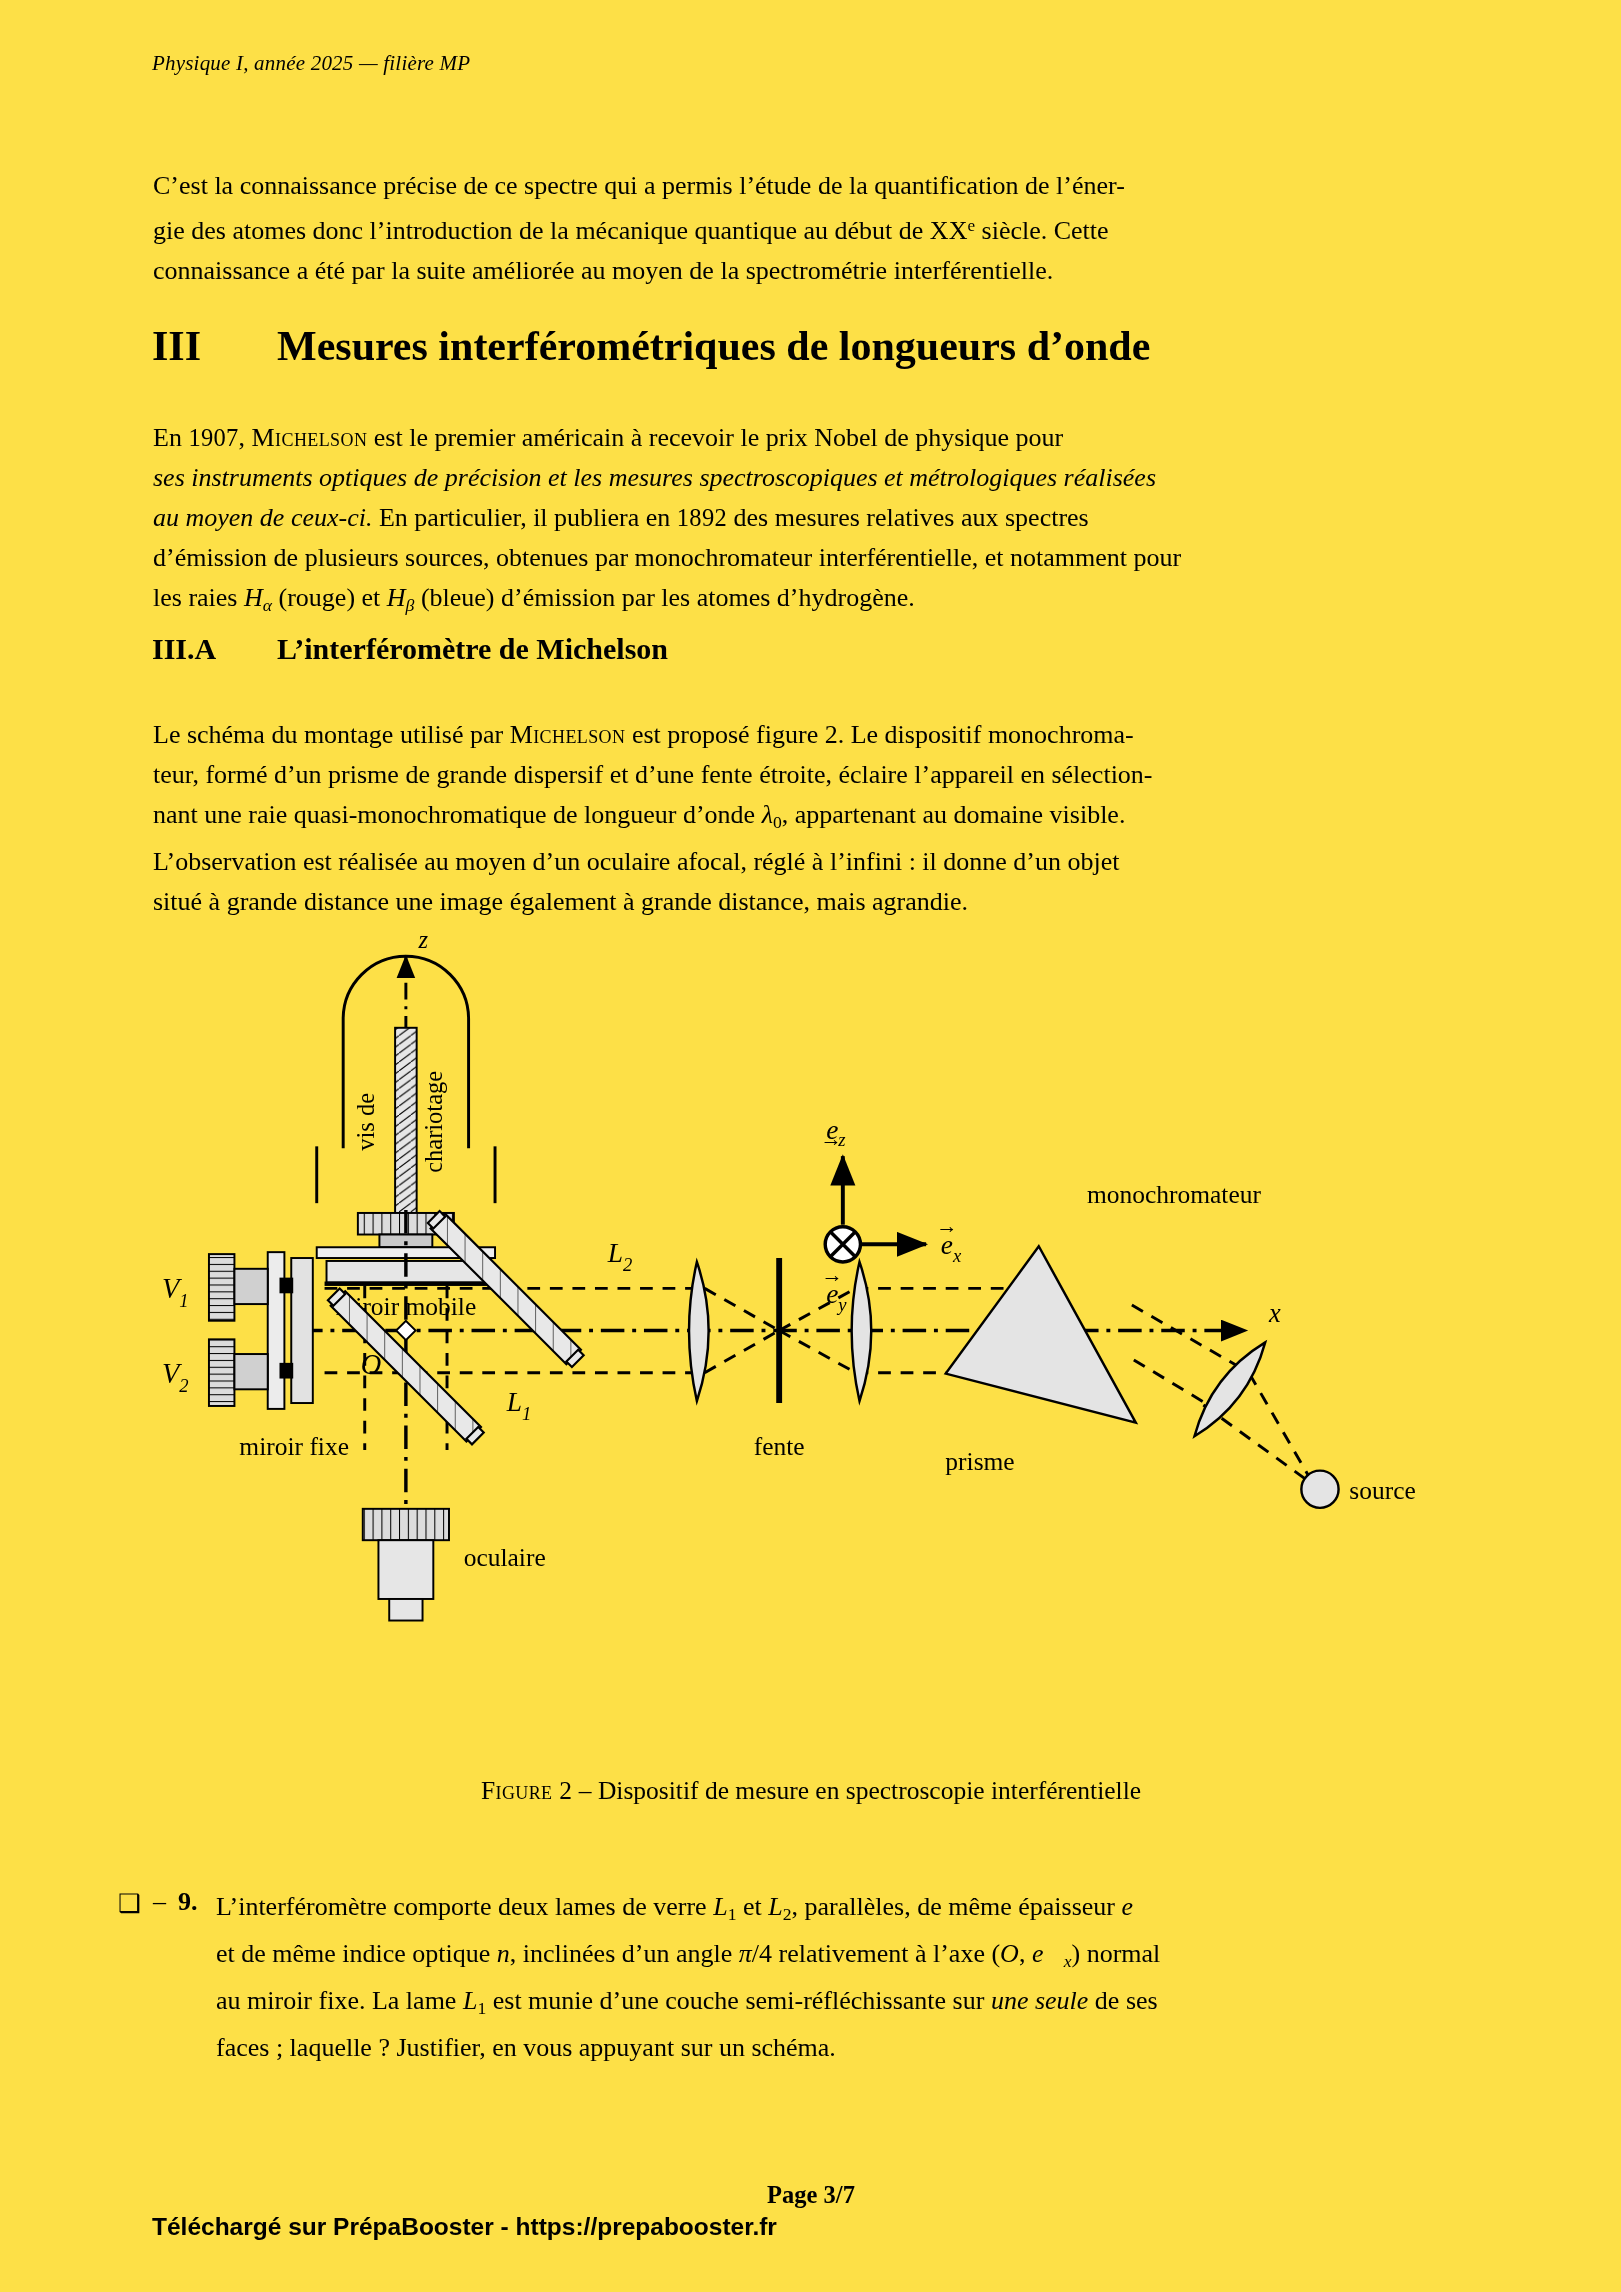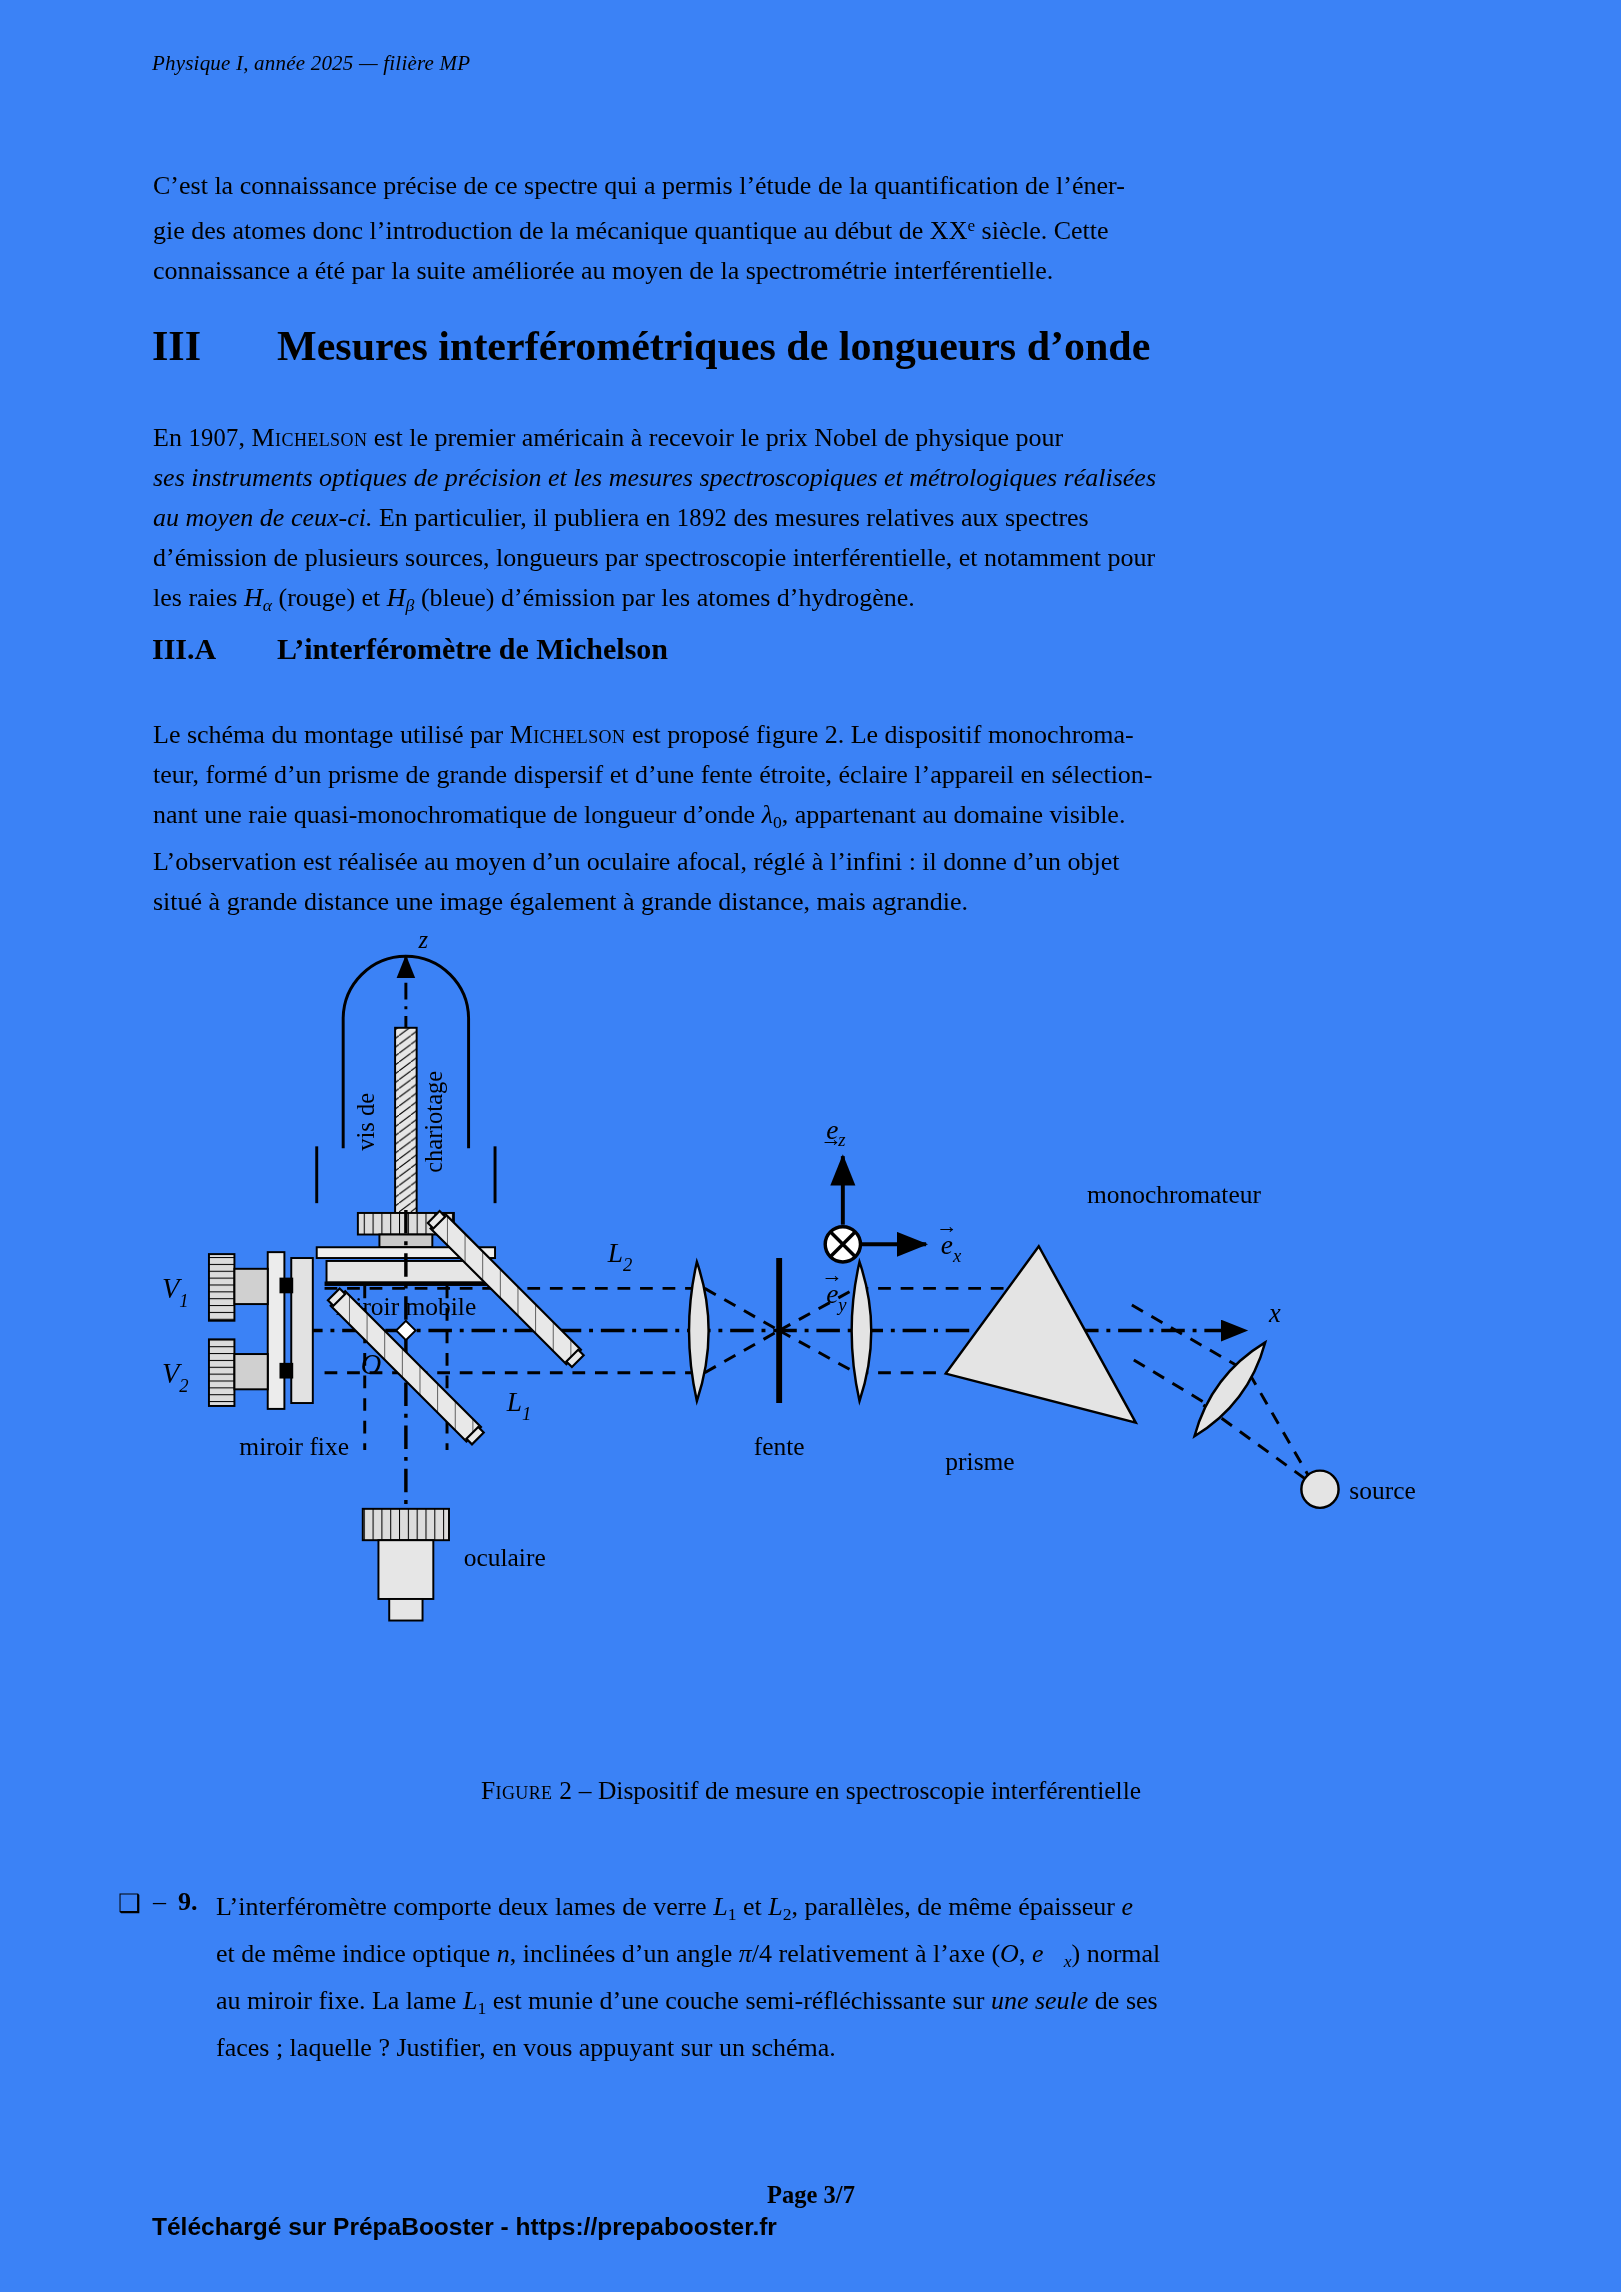--- a/index.html
+++ b/index.html
@@ -1,20 +1,20 @@
 <!DOCTYPE html>
 <html><head>
 <meta charset="utf-8">
 <style>
   html,body{margin:0;padding:0;background:#8a8a8a;}
   body{font-family:"Liberation Serif","DejaVu Serif",serif;}
   .page{
     position:relative;
     width:1621px;height:2293px;
-    background:#3b82f6;
+    background:#fde047;
     margin:0 auto;
     overflow:hidden;
     color:#000;
   }
   .inner{
     position:absolute;
     left:152px; top:0; width:1318px; height:2293px;
   }
   
   .runhead{
@@ -99,21 +99,21 @@
   </div>
 
   <div class="h1" style="top:323px;">
     <span class="num">III</span><span>Mesures interférométriques de longueurs d’onde</span>
   </div>
 
   <div class="blk para" style="top:417px;">
     <span class="ln">En <span class="osf">1907</span>, <span class="sc">Michelson</span> est le premier américain à recevoir le prix Nobel de physique pour</span>
     <span class="ln it">ses instruments optiques de précision et les mesures spectroscopiques et métrologiques réalisées</span>
     <span class="ln"><span class="it">au moyen de ceux-ci.</span> En particulier, il publiera en <span class="osf">1892</span> des mesures relatives aux spectres</span>
-    <span class="ln">d’émission de plusieurs sources, longueurs par spectroscopie interférentielle, et notamment pour</span>
+    <span class="ln">d’émission de plusieurs sources, obtenues par monochromateur interférentielle, et notamment pour</span>
     <span class="ln">les raies <span class="m">H</span><span class="sub">α</span> (rouge) et <span class="m">H</span><span class="sub">β</span> (bleue) d’émission par les atomes d’hydrogène.</span>
   </div>
 
   <div class="h2" style="top:632px;">
     <span class="num">III.A</span><span>L’interféromètre de Michelson</span>
   </div>
 
   <div class="blk para" style="top:714px;">
     <span class="ln">Le schéma du montage utilisé par <span class="sc">Michelson</span> est proposé figure 2. Le dispositif monochroma-</span>
     <span class="ln">teur, formé d’un prisme de grande dispersif et d’une fente étroite, éclaire l’appareil en sélection-</span>

